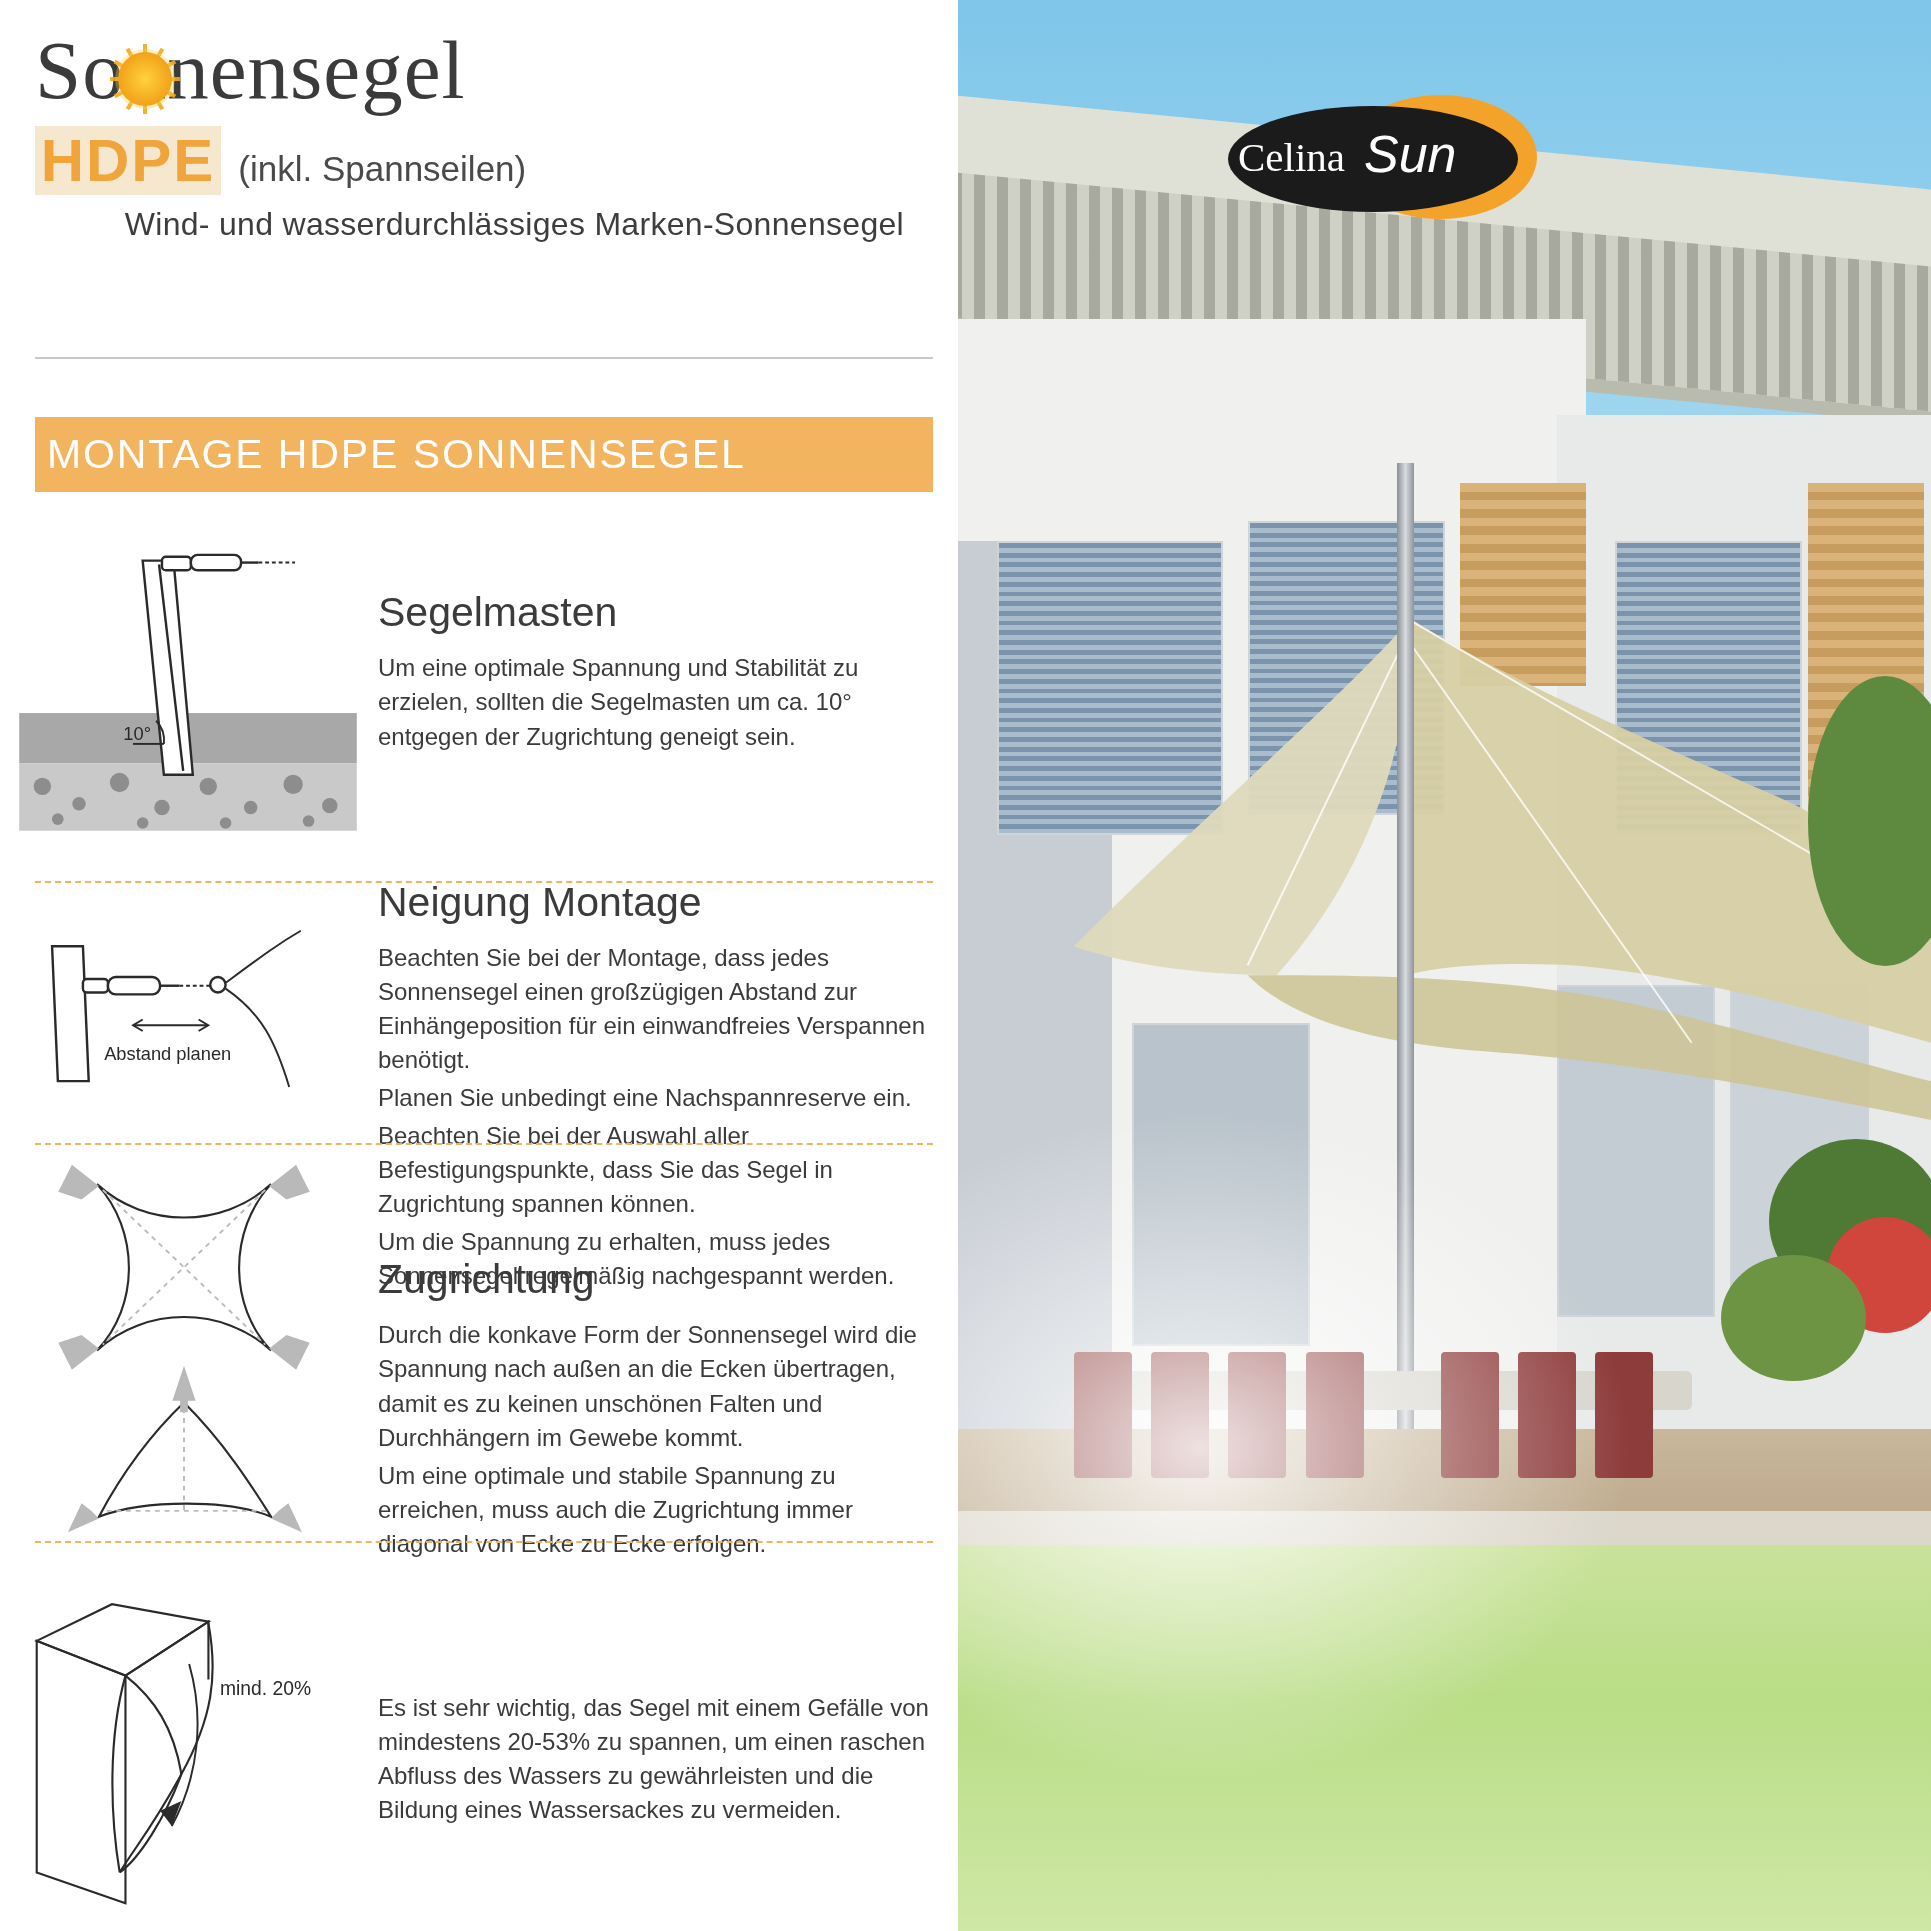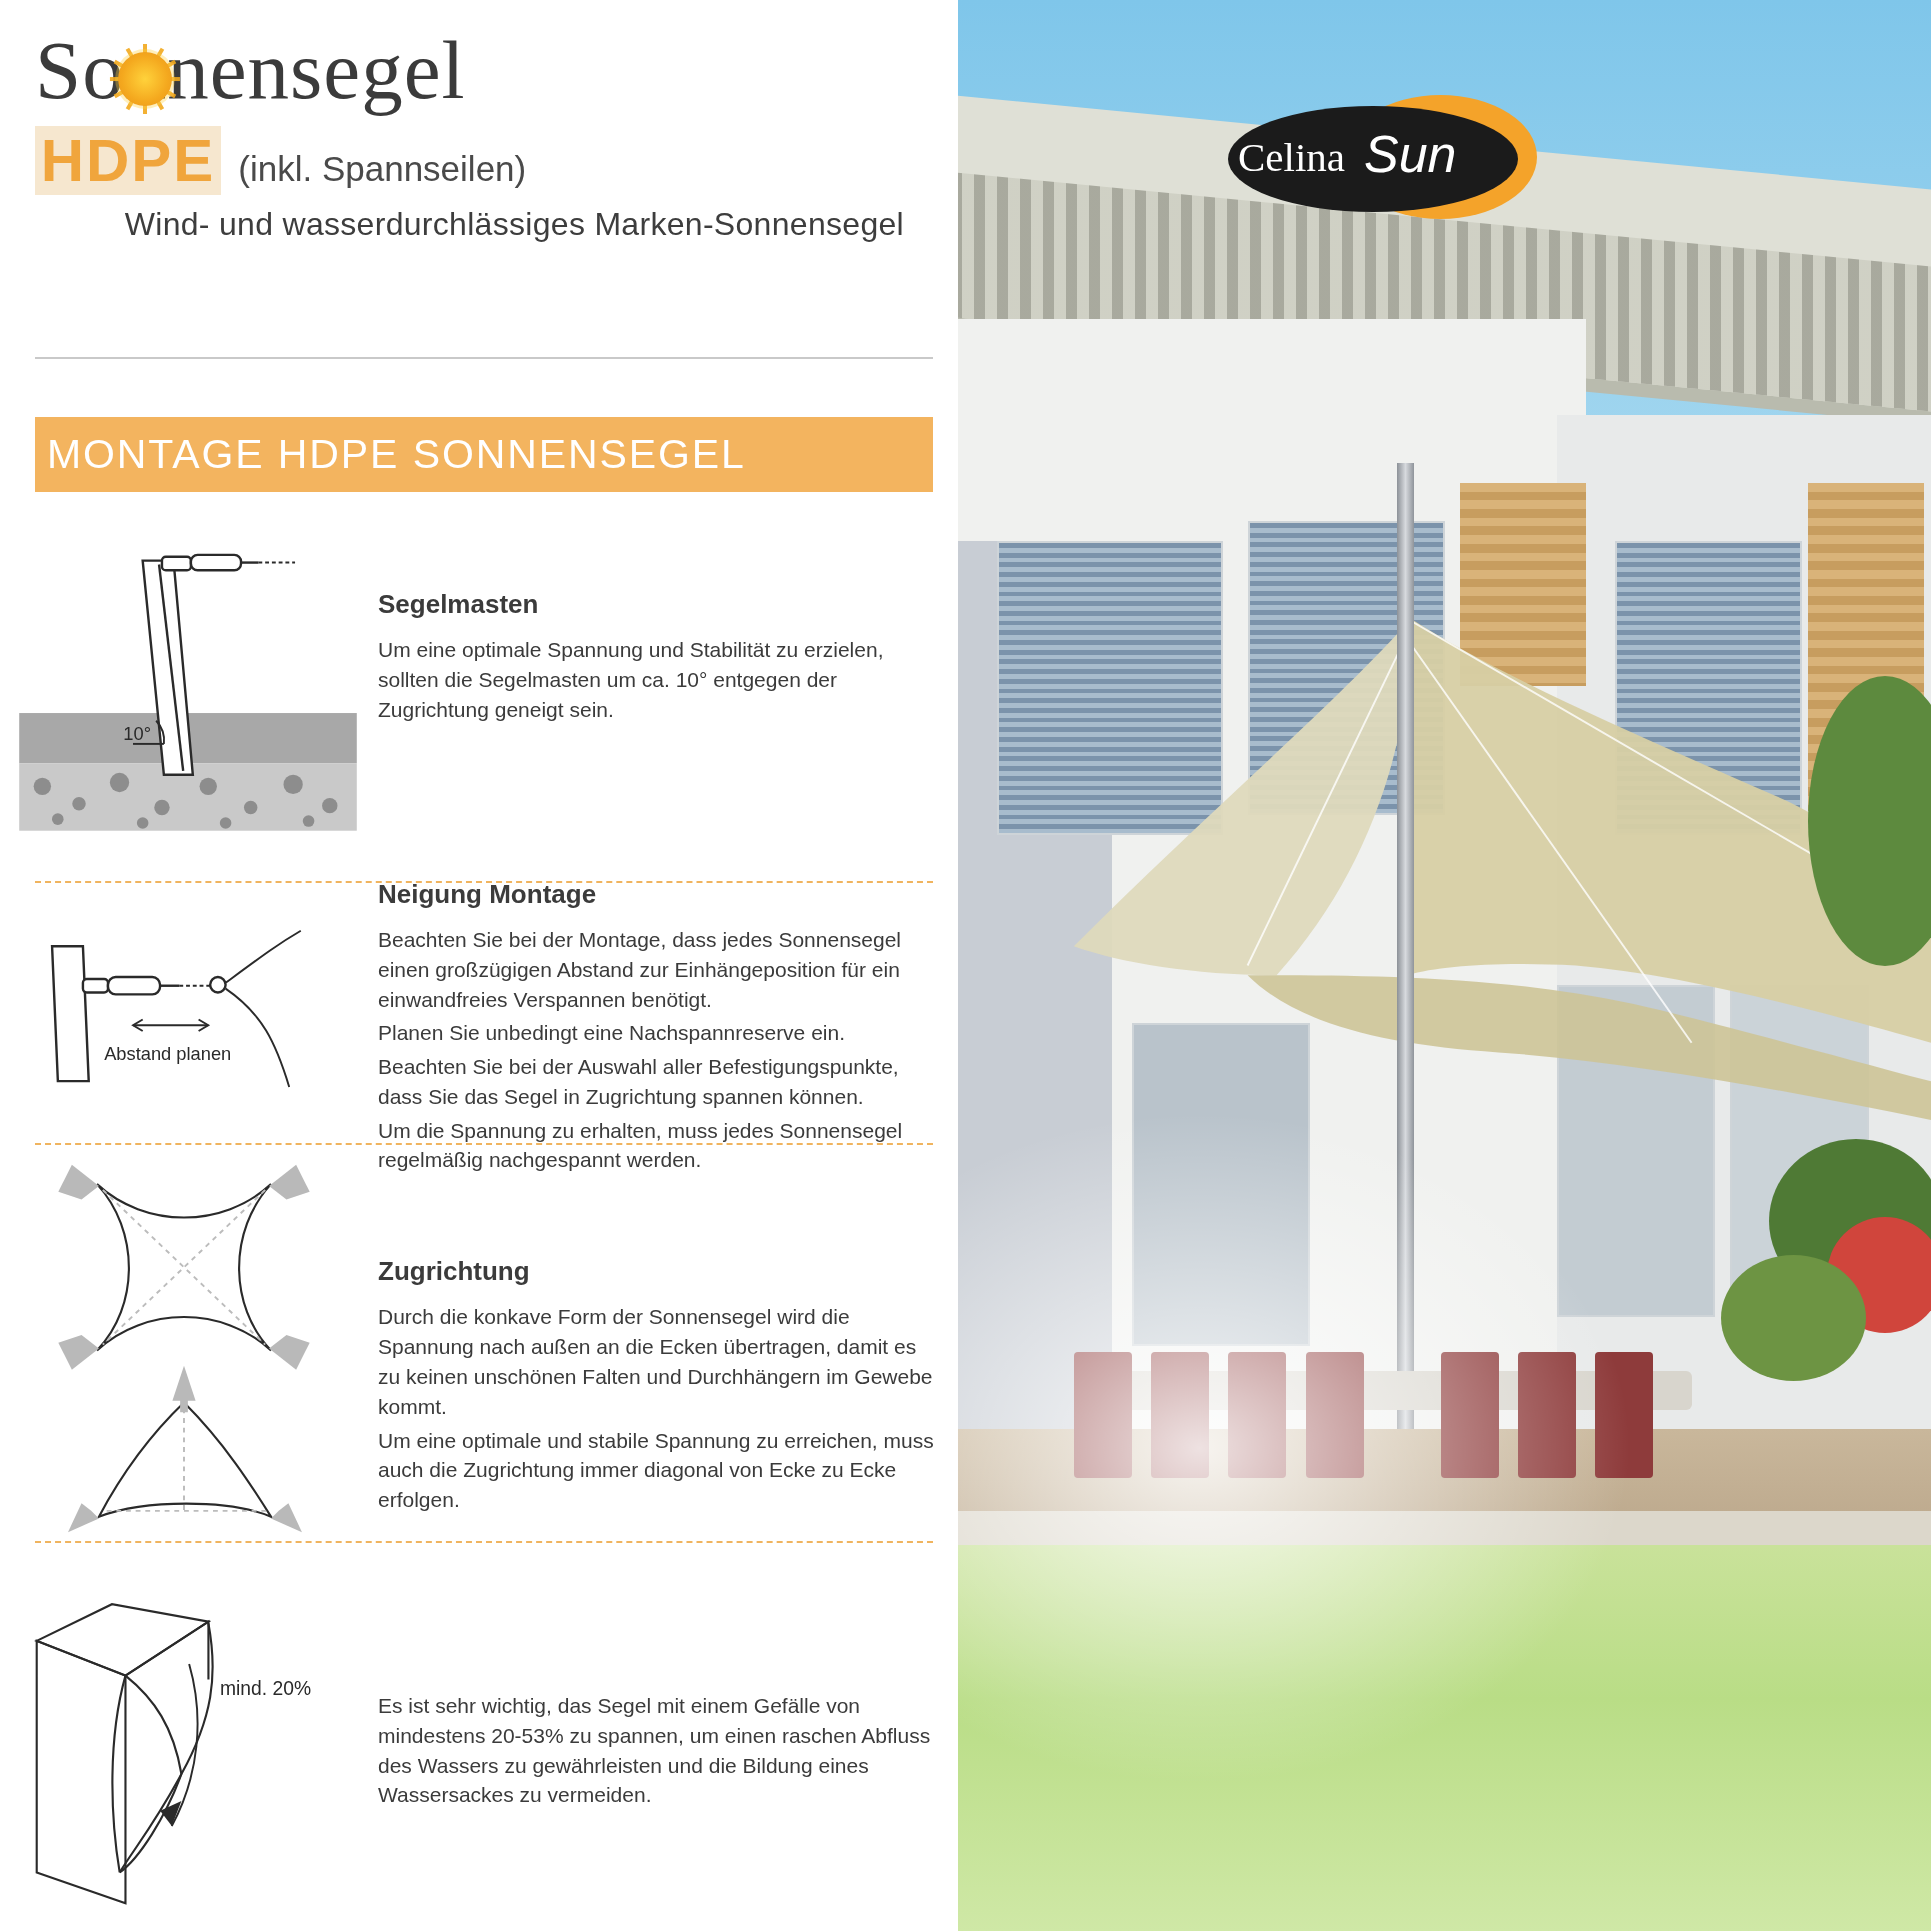--- a/index.html
+++ b/index.html
@@ -51,22 +51,22 @@
     position:absolute;left:35px;top:417px;width:898px;height:75px;
     background:#f3b45f;display:flex;align-items:center;
   }
   .montage-bar span{
     font-size:41px;color:#ffffff;letter-spacing:1.9px;padding-left:12px;font-weight:400;
   }
 
   
   .section{position:absolute;left:0;width:958px;}
   .sec-text{position:absolute;left:378px;width:560px;}
-  .sec-title{font-size:26px;color:#3b3b3b;font-weight:700;margin-bottom:15.4px;}
-  .sec-body{font-size:21px;color:#3b3b3b;line-height:1.42;}
+  .sec-title{font-size:41px;color:#3b3b3b;font-weight:400;margin-bottom:15.4px;}
+  .sec-body{font-size:24px;color:#3b3b3b;line-height:1.42;}
   .sec-body p{margin:0 0 3.9px 0;}
   .divider{
     position:absolute;left:35px;width:898px;height:0;
     border-top:2.9px dashed #f0b45f;
   }
 
   .art{position:absolute;}
 
   
   .photo{

